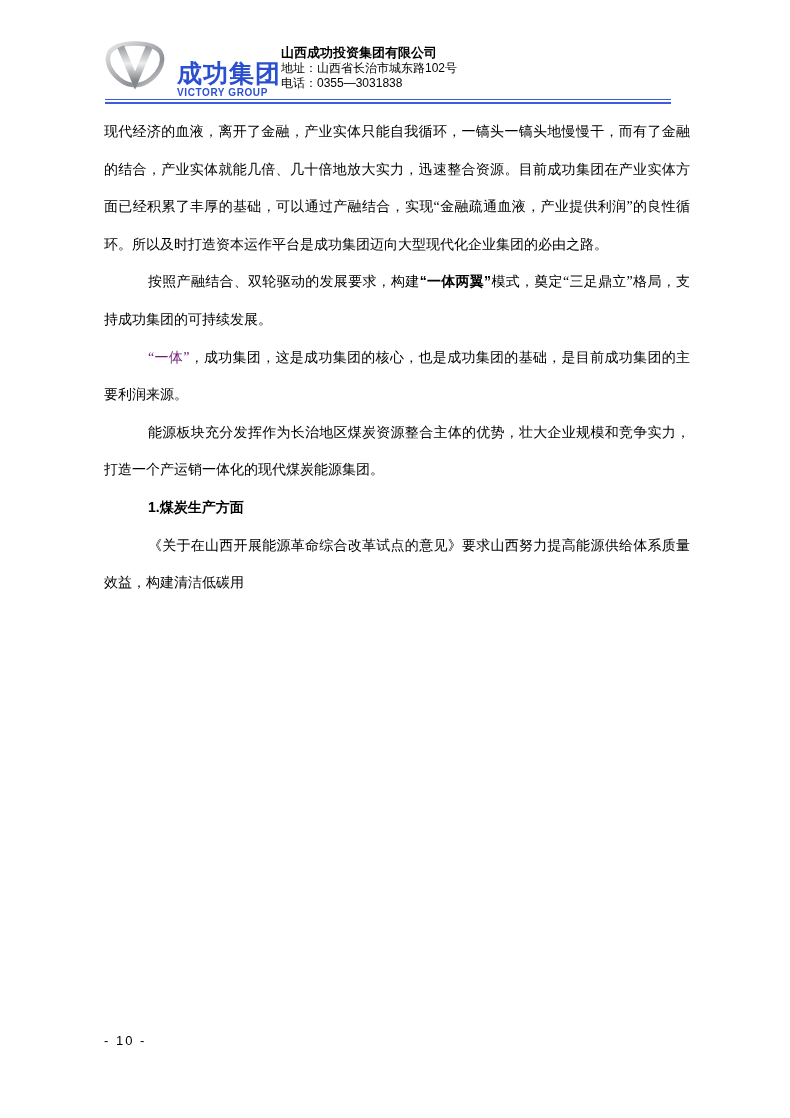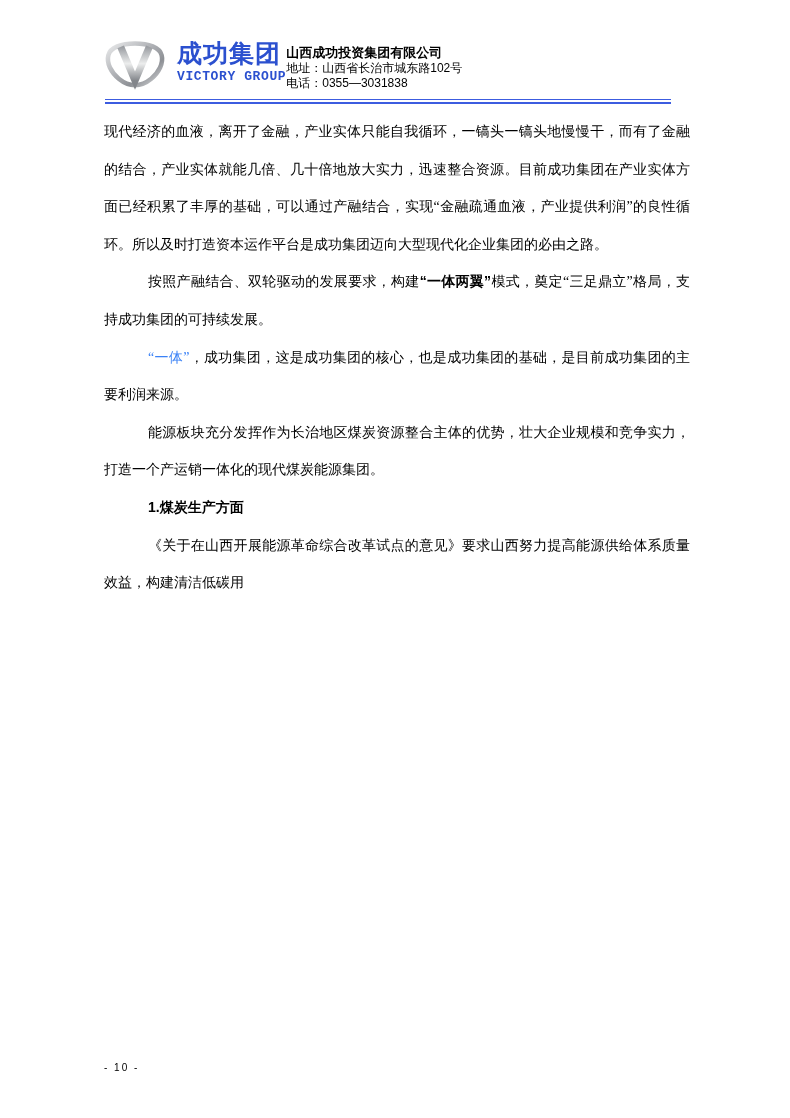--- a/index.html
+++ b/index.html
@@ -3,42 +3,42 @@
 <meta charset="utf-8">
 <style>
   html,body{margin:0;padding:0;background:#e8e8e8;}
   .page{
     position:relative;width:790px;height:1118px;background:#ffffff;margin:0 auto;
     font-family:"Liberation Serif","DejaVu Serif",serif;color:#000;overflow:hidden;
   }
   
   .letterhead{position:absolute;left:102px;top:36px;width:590px;display:flex;align-items:flex-start;}
   .emblem{width:66px;height:52px;flex:0 0 auto;margin-top:3px;}
-  .brand{margin-left:9px;margin-top:7px;font-family:Liberation Mono, monospace;}
+  .brand{margin-left:9px;margin-top:25px;font-family:Liberation Sans, sans-serif;}
   .brand-cn{font-size:25px;font-weight:bold;color:#2b50cf;letter-spacing:1px;line-height:1.0;white-space:nowrap;}
-  .brand-en{font-size:13px;font-weight:bold;color:#2b50cf;letter-spacing:0.6px;margin-top:1px;white-space:nowrap;}
+  .brand-en{font-size:10px;font-weight:bold;color:#2b50cf;letter-spacing:0.6px;margin-top:1px;white-space:nowrap;}
   .company{margin-top:9px;font-family:"Liberation Sans","DejaVu Sans",sans-serif;line-height:15.5px;font-size:12px;white-space:nowrap;}
   .company-name{font-weight:bold;font-size:13px;}
   
   .rule{
     position:absolute;left:105px;top:99px;width:566px;height:2px;
     border-top:1.5px solid #3c5ce0;border-bottom:2px solid #3c5ce0;
   }
   
   .doc-body{
     position:absolute;left:104px;top:113px;width:586px;
     font-size:14px;line-height:37.6px;text-align:justify;text-justify:inter-character;
   }
   p.para{margin:0;text-indent:44px;}
   p.para.noindent{text-indent:0;}
   .b{font-weight:bold;font-family:"Liberation Sans","DejaVu Sans",sans-serif;}
-  .muted{color:#3b82f6;}
+  .muted{color:#701a75;}
   p.heading{margin:0;text-indent:44px;font-weight:bold;font-family:"Liberation Sans","DejaVu Sans",sans-serif;}
   
-  .page-number{position:absolute;left:104px;top:1062px;font-size:10px;letter-spacing:2px;font-family:"Liberation Sans","DejaVu Sans",sans-serif;}
+  .page-number{position:absolute;left:104px;top:1033px;font-size:13px;letter-spacing:2px;font-family:"Liberation Sans","DejaVu Sans",sans-serif;}
 </style>
 </head>
 <body>
 
 <div class="page">
 
   <div class="letterhead">
     <svg class="emblem" viewBox="0 0 100 80" aria-hidden="true">
       <defs>
         <linearGradient id="silverRing" x1="0" y1="0" x2="1" y2="1">

